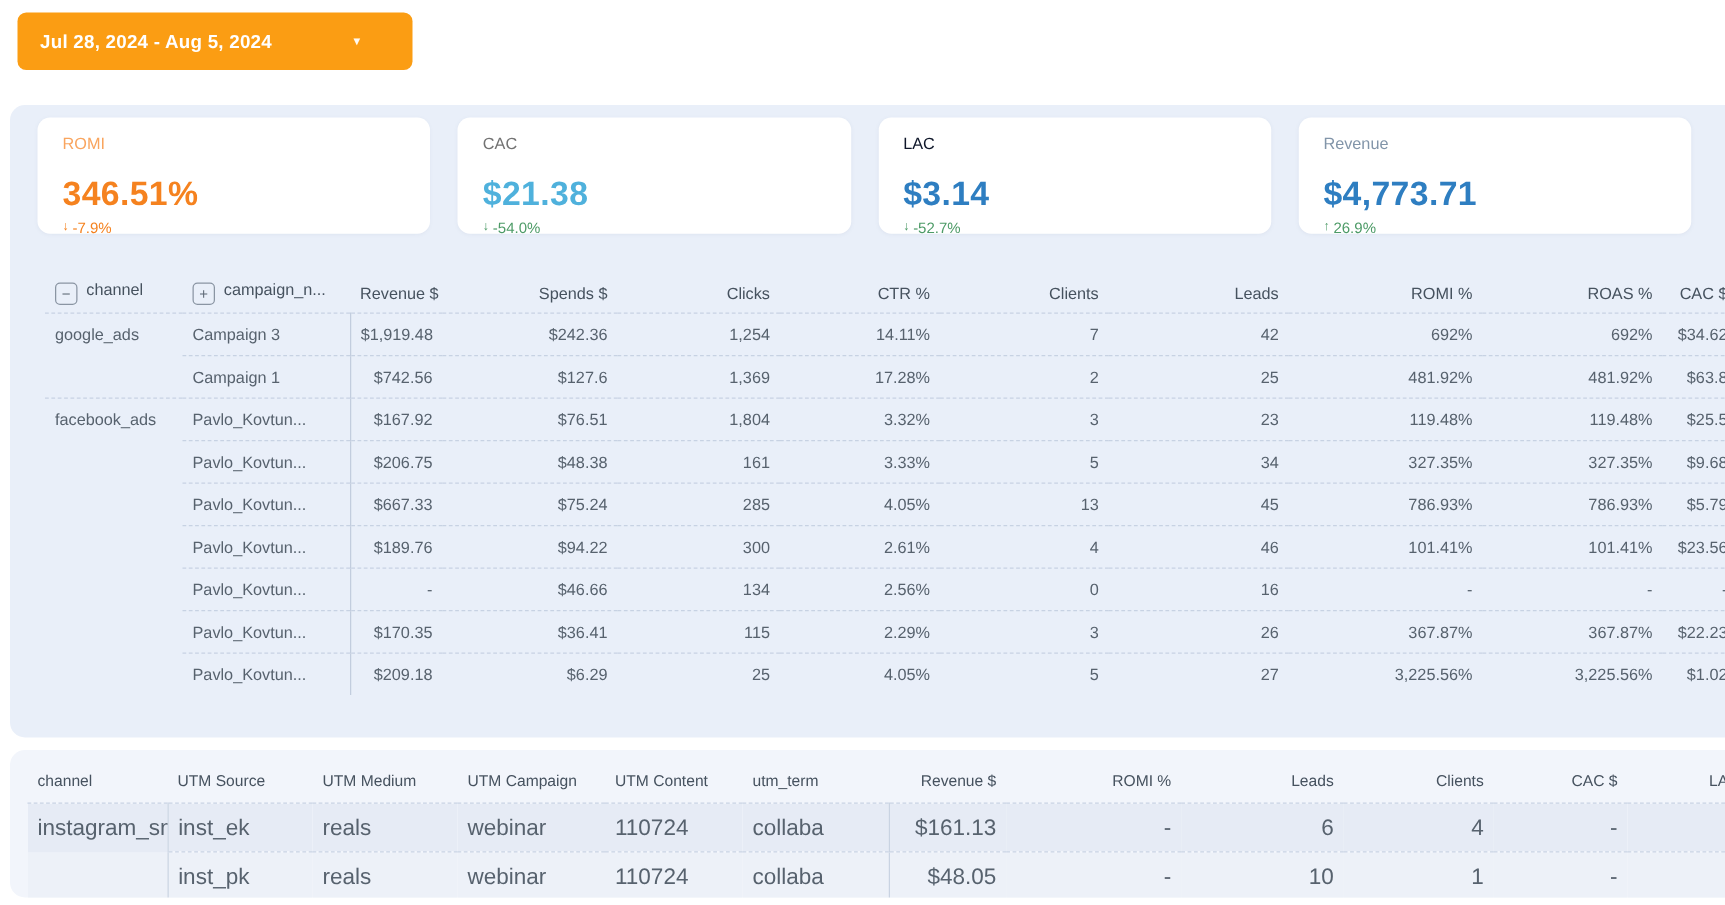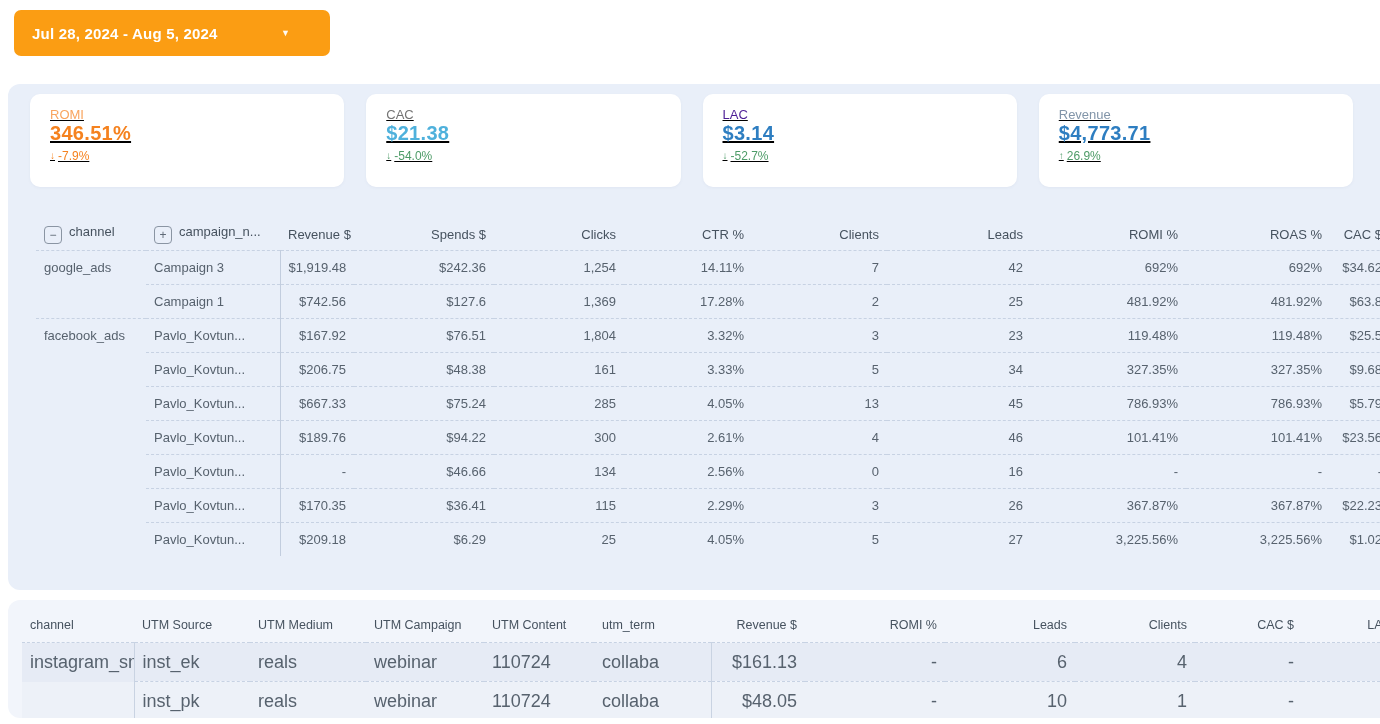--- a/index.html
+++ b/index.html
@@ -20,24 +20,23 @@
   
   .panel{position:absolute;left:8px;width:1386px;border-radius:12px;overflow:hidden;}
   .main-panel{top:84px;height:506px;background:#E9EFF9;}
   .utm-panel{top:600px;height:118px;background:#F2F5FB;}
   
   .cards{display:flex;gap:22px;padding:10px 41px 0 22px;}
   .kpi-card{
     flex:1;background:#ffffff;border-radius:10px;height:93px;
     padding:13px 20px 0;box-sizing:border-box;
     box-shadow:0 1px 3px rgba(110,130,160,.07);
-    text-decoration:underline;
   }
   .kpi-label{font-size:13px;display:block;}
-  .kpi-value{font-size:20px;font-weight:700;margin-top:0;letter-spacing:.3px;}
+  .kpi-value{font-size:27px;font-weight:700;margin-top:18px;letter-spacing:.3px;}
   .kpi-delta{font-size:12px;margin-top:4px;display:flex;align-items:center;gap:3px;}
   .kpi-delta .arrow{font-size:10px;line-height:1;}
   
   table{border-collapse:collapse;table-layout:fixed;position:absolute;}
   th{font-weight:400;color:#46525F;border-bottom:1px dashed #C7D2E3;}
   td{color:#57626E;}
   .l{text-align:left;}
   .r{text-align:right;}
   th,td{padding:0 8px;overflow:hidden;white-space:nowrap;}
   
@@ -86,21 +85,21 @@
       </div>
       <div class="kpi-card">
         <span class="kpi-label" style="color: #737373;">CAC</span>
         <div class="kpi-value" style="color: rgb(79, 177, 220);">$21.38</div>
         <div class="kpi-delta" style="color: rgb(77, 155, 103);">
           <span class="arrow">↓</span>
           <span>-54.0%</span>
         </div>
       </div>
       <div class="kpi-card">
-        <span class="kpi-label" style="color: #4c1d95;">LAC</span>
+        <span class="kpi-label" style="color: #0f172a;">LAC</span>
         <div class="kpi-value" style="color: rgb(46, 126, 193);">$3.14</div>
         <div class="kpi-delta" style="color: rgb(77, 155, 103);">
           <span class="arrow">↓</span>
           <span>-52.7%</span>
         </div>
       </div>
       <div class="kpi-card">
         <span class="kpi-label" style="color: rgb(130, 149, 169);">Revenue</span>
         <div class="kpi-value" style="color: rgb(46, 126, 193);">$4,773.71</div>
         <div class="kpi-delta" style="color: rgb(77, 155, 103);">

